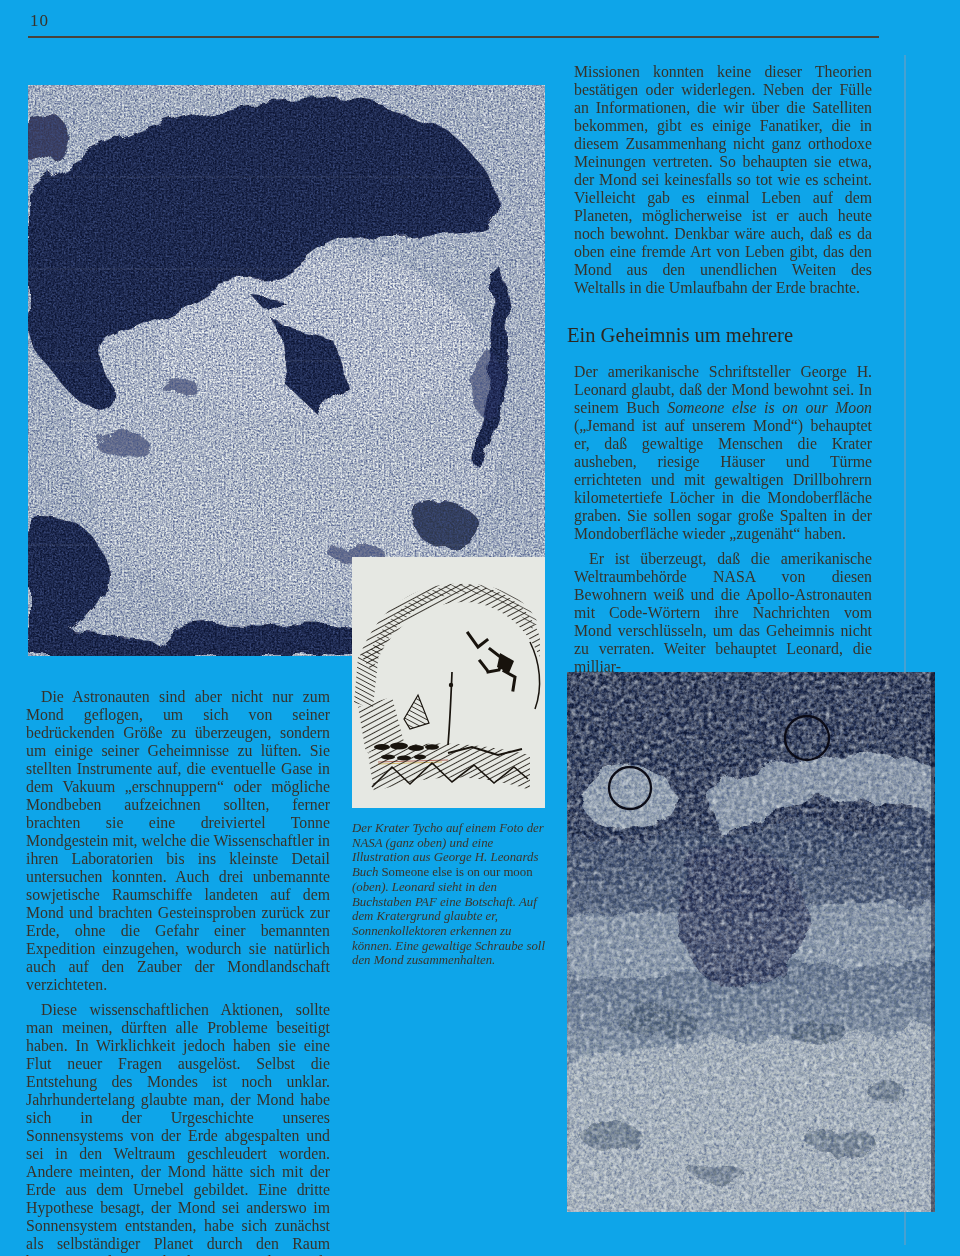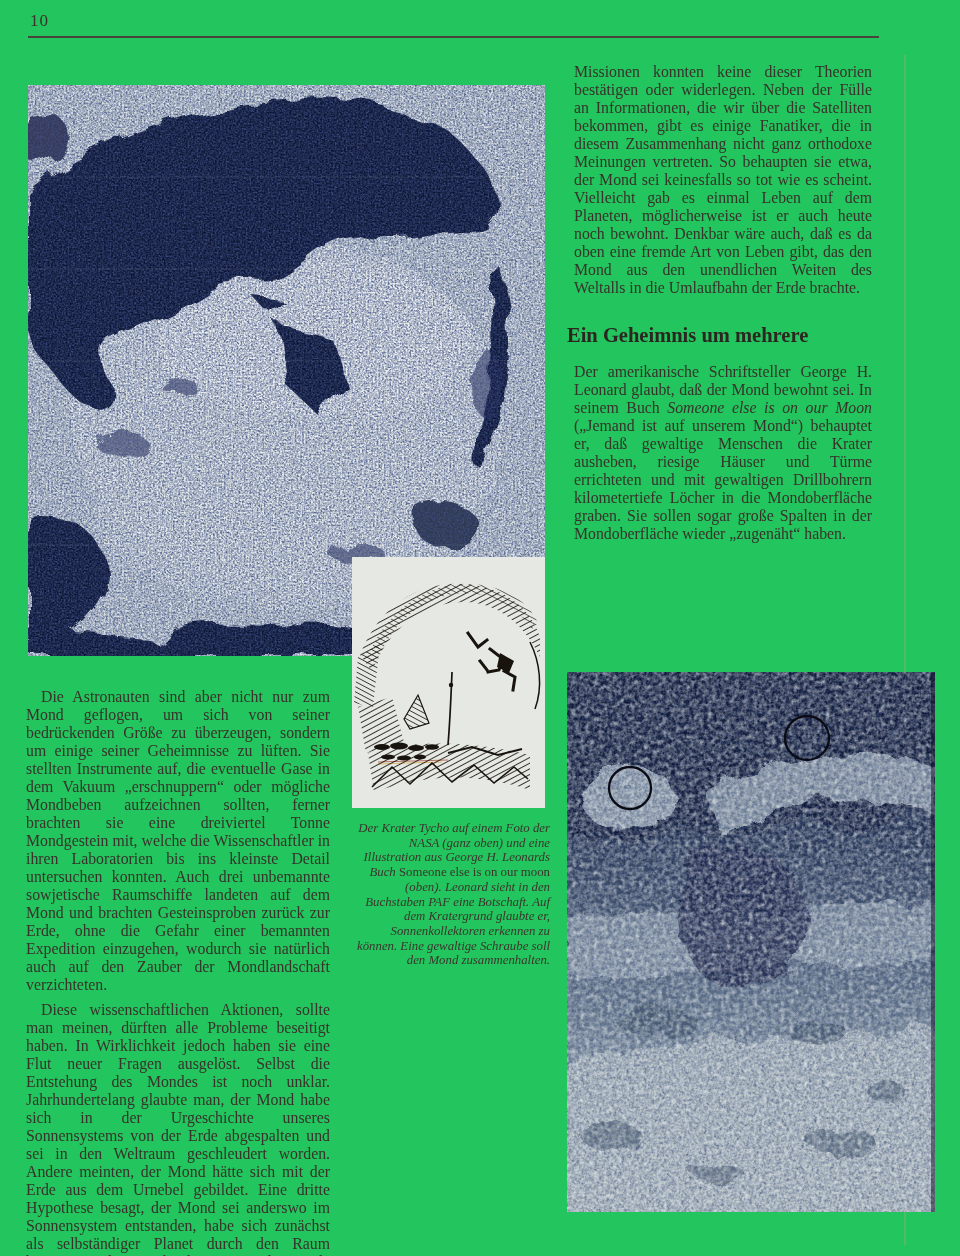--- a/index.html
+++ b/index.html
@@ -1,33 +1,33 @@
 <!DOCTYPE html>
 <html lang="de"><head>
 <meta charset="utf-8">
 <style>
   html,body{margin:0;padding:0;background:#f5f1e6;}
-  .page{position:relative;width:960px;height:1256px;background:#22c55e;overflow:hidden;
+  .page{position:relative;width:960px;height:1256px;background:#0ea5e9;overflow:hidden;
         font-family:"Liberation Serif","DejaVu Serif",serif;color:#37322a;}
   .pagenum{position:absolute;left:30px;top:11px;font-size:17px;letter-spacing:1px;color:#37322a;}
   .rule{position:absolute;left:28px;top:36px;width:851px;height:2px;background:#49433a;}
   .photo-big{position:absolute;left:28px;top:85px;width:517px;height:571px;}
   .sketch{position:absolute;left:352px;top:557px;width:193px;height:251px;}
   .photo-bottom{position:absolute;left:567px;top:672px;width:368px;height:540px;}
   .photo-big svg,.sketch svg,.photo-bottom svg{display:block;width:100%;height:100%;}
   .col{text-align:justify;font-size:15.8px;line-height:18px;}
   .col p{margin:7px;}
   .indent{text-indent:15px;}
   .right-col{position:absolute;left:567px;top:56px;width:312px;}
   .left-col{position:absolute;left:19px;top:681px;width:318px;}
-  .heading{font-size:20.5px;line-height:25px;font-weight:bold;color:#2c2620;
+  .heading{font-size:20.5px;line-height:25px;font-weight:normal;color:#2c2620;
            margin:26px 0 15px 0;text-align:left;}
   .heading span{display:block;}
   .caption{position:absolute;left:352px;top:821px;width:198px;font-size:12.8px;
-           line-height:14.7px;color:#3b352c;text-align:right;}
+           line-height:14.7px;color:#3b352c;text-align:left;}
   .caption .it{font-style:italic;}
   .caption .rm{font-style:normal;}
   .book-title{font-style:italic;}
   .scanline{position:absolute;left:904px;top:55px;width:2px;height:1190px;
             background:rgba(214,150,150,0.28);}
 </style>
 </head>
 <body>
 
 <div class="page">
@@ -184,20 +184,21 @@
       <rect x="364" y="0" width="4" height="540" fill="#0d1226" opacity="0.5"></rect>
     </svg>
   </div>
 
   <div class="col right-col">
     <p>Missionen konnten keine dieser Theorien bestätigen oder widerlegen. Neben der Fülle an Informationen, die wir über die Satelliten bekommen, gibt es einige Fanatiker, die in diesem Zusammenhang nicht ganz orthodoxe Meinungen vertreten. So behaupten sie etwa, der Mond sei keinesfalls so tot wie es scheint. Vielleicht gab es einmal Leben auf dem Planeten, möglicherweise ist er auch heute noch bewohnt. Denkbar wäre auch, daß es da oben eine fremde Art von Leben gibt, das den Mond aus den unendlichen Weiten des Weltalls in die Umlaufbahn der Erde brachte.</p>
     <div class="heading">
       <span>Ein Geheimnis um mehrere</span>
     </div>
     <p><span>Der amerikanische Schriftsteller George H. Leonard glaubt, daß der Mond bewohnt sei. In seinem Buch </span><span class="book-title">Someone else is on our Moon</span><span> („Jemand ist auf unserem Mond“) behauptet er, daß gewaltige Menschen die Krater ausheben, riesige Häuser und Türme errichteten und mit gewaltigen Drillbohrern kilometertiefe Löcher in die Mondoberfläche graben. Sie sollen sogar große Spalten in der Mondoberfläche wieder „zugenäht“ haben.</span></p>
+    <p class="indent">Er ist überzeugt, daß die amerikanische Weltraumbehörde NASA von diesen Bewohnern weiß und die Apollo-Astronauten mit Code-Wörtern ihre Nachrichten vom Mond verschlüsseln, um das Geheimnis nicht zu verraten. Weiter behauptet Leonard, die milliar-</p>
   </div>
 
   <div class="col left-col">
     <p class="indent">Die Astronauten sind aber nicht nur zum Mond geflogen, um sich von seiner bedrückenden Größe zu überzeugen, sondern um einige seiner Geheimnisse zu lüften. Sie stellten Instrumente auf, die eventuelle Gase in dem Vakuum „erschnuppern“ oder mögliche Mondbeben aufzeichnen sollten, ferner brachten sie eine dreiviertel Tonne Mondgestein mit, welche die Wissenschaftler in ihren Laboratorien bis ins kleinste Detail untersuchen konnten. Auch drei unbemannte sowjetische Raumschiffe landeten auf dem Mond und brachten Gesteinsproben zurück zur Erde, ohne die Gefahr einer bemannten Expedition einzugehen, wodurch sie natürlich auch auf den Zauber der Mondlandschaft verzichteten.</p>
     <p class="indent">Diese wissenschaftlichen Aktionen, sollte man meinen, dürften alle Probleme beseitigt haben. In Wirklichkeit jedoch haben sie eine Flut neuer Fragen ausgelöst. Selbst die Entstehung des Mondes ist noch unklar. Jahrhundertelang glaubte man, der Mond habe sich in der Urgeschichte unseres Sonnensystems von der Erde abgespalten und sei in den Weltraum geschleudert worden. Andere meinten, der Mond hätte sich mit der Erde aus dem Urnebel gebildet. Eine dritte Hypothese besagt, der Mond sei anderswo im Sonnensystem entstanden, habe sich zunächst als selbständiger Planet durch den Raum bewegt und sei hierbei von der Erde eingefangen worden. Die Apollo-</p>
   </div>
 
 </div>
 
 </body></html>

